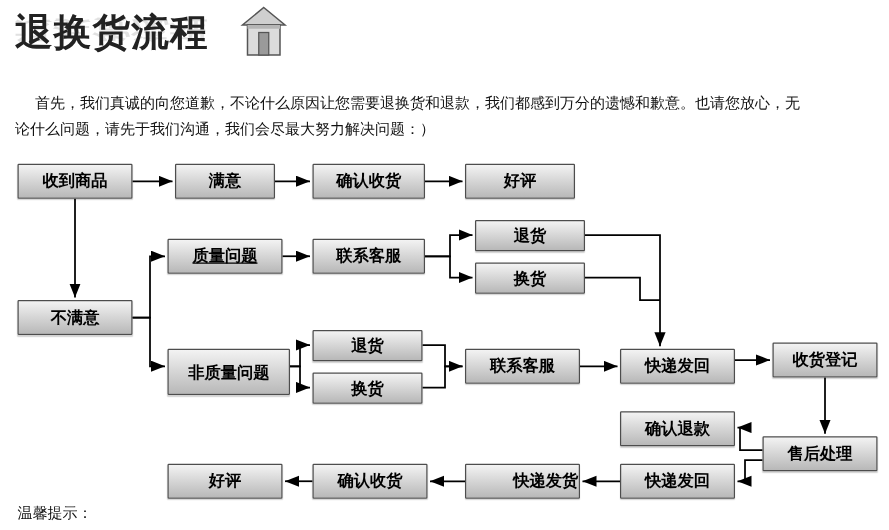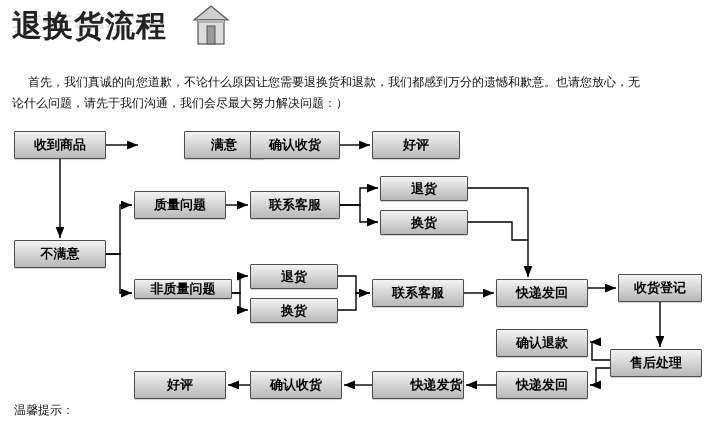--- a/index.html
+++ b/index.html
@@ -129,29 +129,29 @@
       <path d="M610,368 L596,368 L596,385 L590,385"></path>
 
       <path d="M496,385 L466,385"></path>
       <path d="M372,385 L344,385"></path>
       <path d="M250,385 L228,385"></path>
     </g>
   </svg>
 
   <div id="nodes">
       <div class="node" style="left: 14px; top: 131px; width: 92px; height: 28px;">收到商品</div>
-      <div class="node" style="left: 140px; top: 131px; width: 80px; height: 28px; margin-left: 44px;">满意</div>
+      <div class="node" style="left: 140px; top: 131px; width: 80px; height: 28px;">满意</div>
       <div class="node" style="left: 250px; top: 131px; width: 90px; height: 28px;">确认收货</div>
       <div class="node" style="left: 372px; top: 131px; width: 88px; height: 28px;">好评</div>
-      <div class="node" style="left: 134px; top: 191px; width: 92px; height: 28px;">质量问题</div>
+      <div class="node" style="left: 134px; top: 191px; width: 92px; height: 28px; text-decoration: underline;">质量问题</div>
       <div class="node" style="left: 250px; top: 191px; width: 90px; height: 28px;">联系客服</div>
       <div class="node" style="left: 380px; top: 176px; width: 88px; height: 25px;">退货</div>
       <div class="node" style="left: 380px; top: 210px; width: 88px; height: 25px;">换货</div>
       <div class="node" style="left: 14px; top: 240px; width: 92px; height: 28px; text-align: right;">不满意</div>
-      <div class="node" style="left: 134px; top: 279px; width: 98px; height: 20px;">非质量问题</div>
+      <div class="node" style="left: 134px; top: 279px; width: 98px; height: 37px;">非质量问题</div>
       <div class="node" style="left: 250px; top: 264px; width: 88px; height: 25px;">退货</div>
       <div class="node" style="left: 250px; top: 298px; width: 88px; height: 25px;">换货</div>
       <div class="node" style="left: 372px; top: 279px; width: 92px; height: 28px;">联系客服</div>
       <div class="node" style="left: 496px; top: 279px; width: 92px; height: 28px;">快递发回</div>
       <div class="node" style="left: 618px; top: 274px; width: 84px; height: 28px;">收货登记</div>
       <div class="node" style="left: 496px; top: 329px; width: 92px; height: 28px;">确认退款</div>
       <div class="node" style="left: 610px; top: 349px; width: 92px; height: 28px; text-align: right;">售后处理</div>
       <div class="node" style="left: 496px; top: 371px; width: 92px; height: 28px;">快递发回</div>
       <div class="node" style="left: 372px; top: 371px; width: 92px; height: 28px; padding-left: 37px;">快递发货</div>
       <div class="node" style="left: 250px; top: 371px; width: 92px; height: 28px;">确认收货</div>

